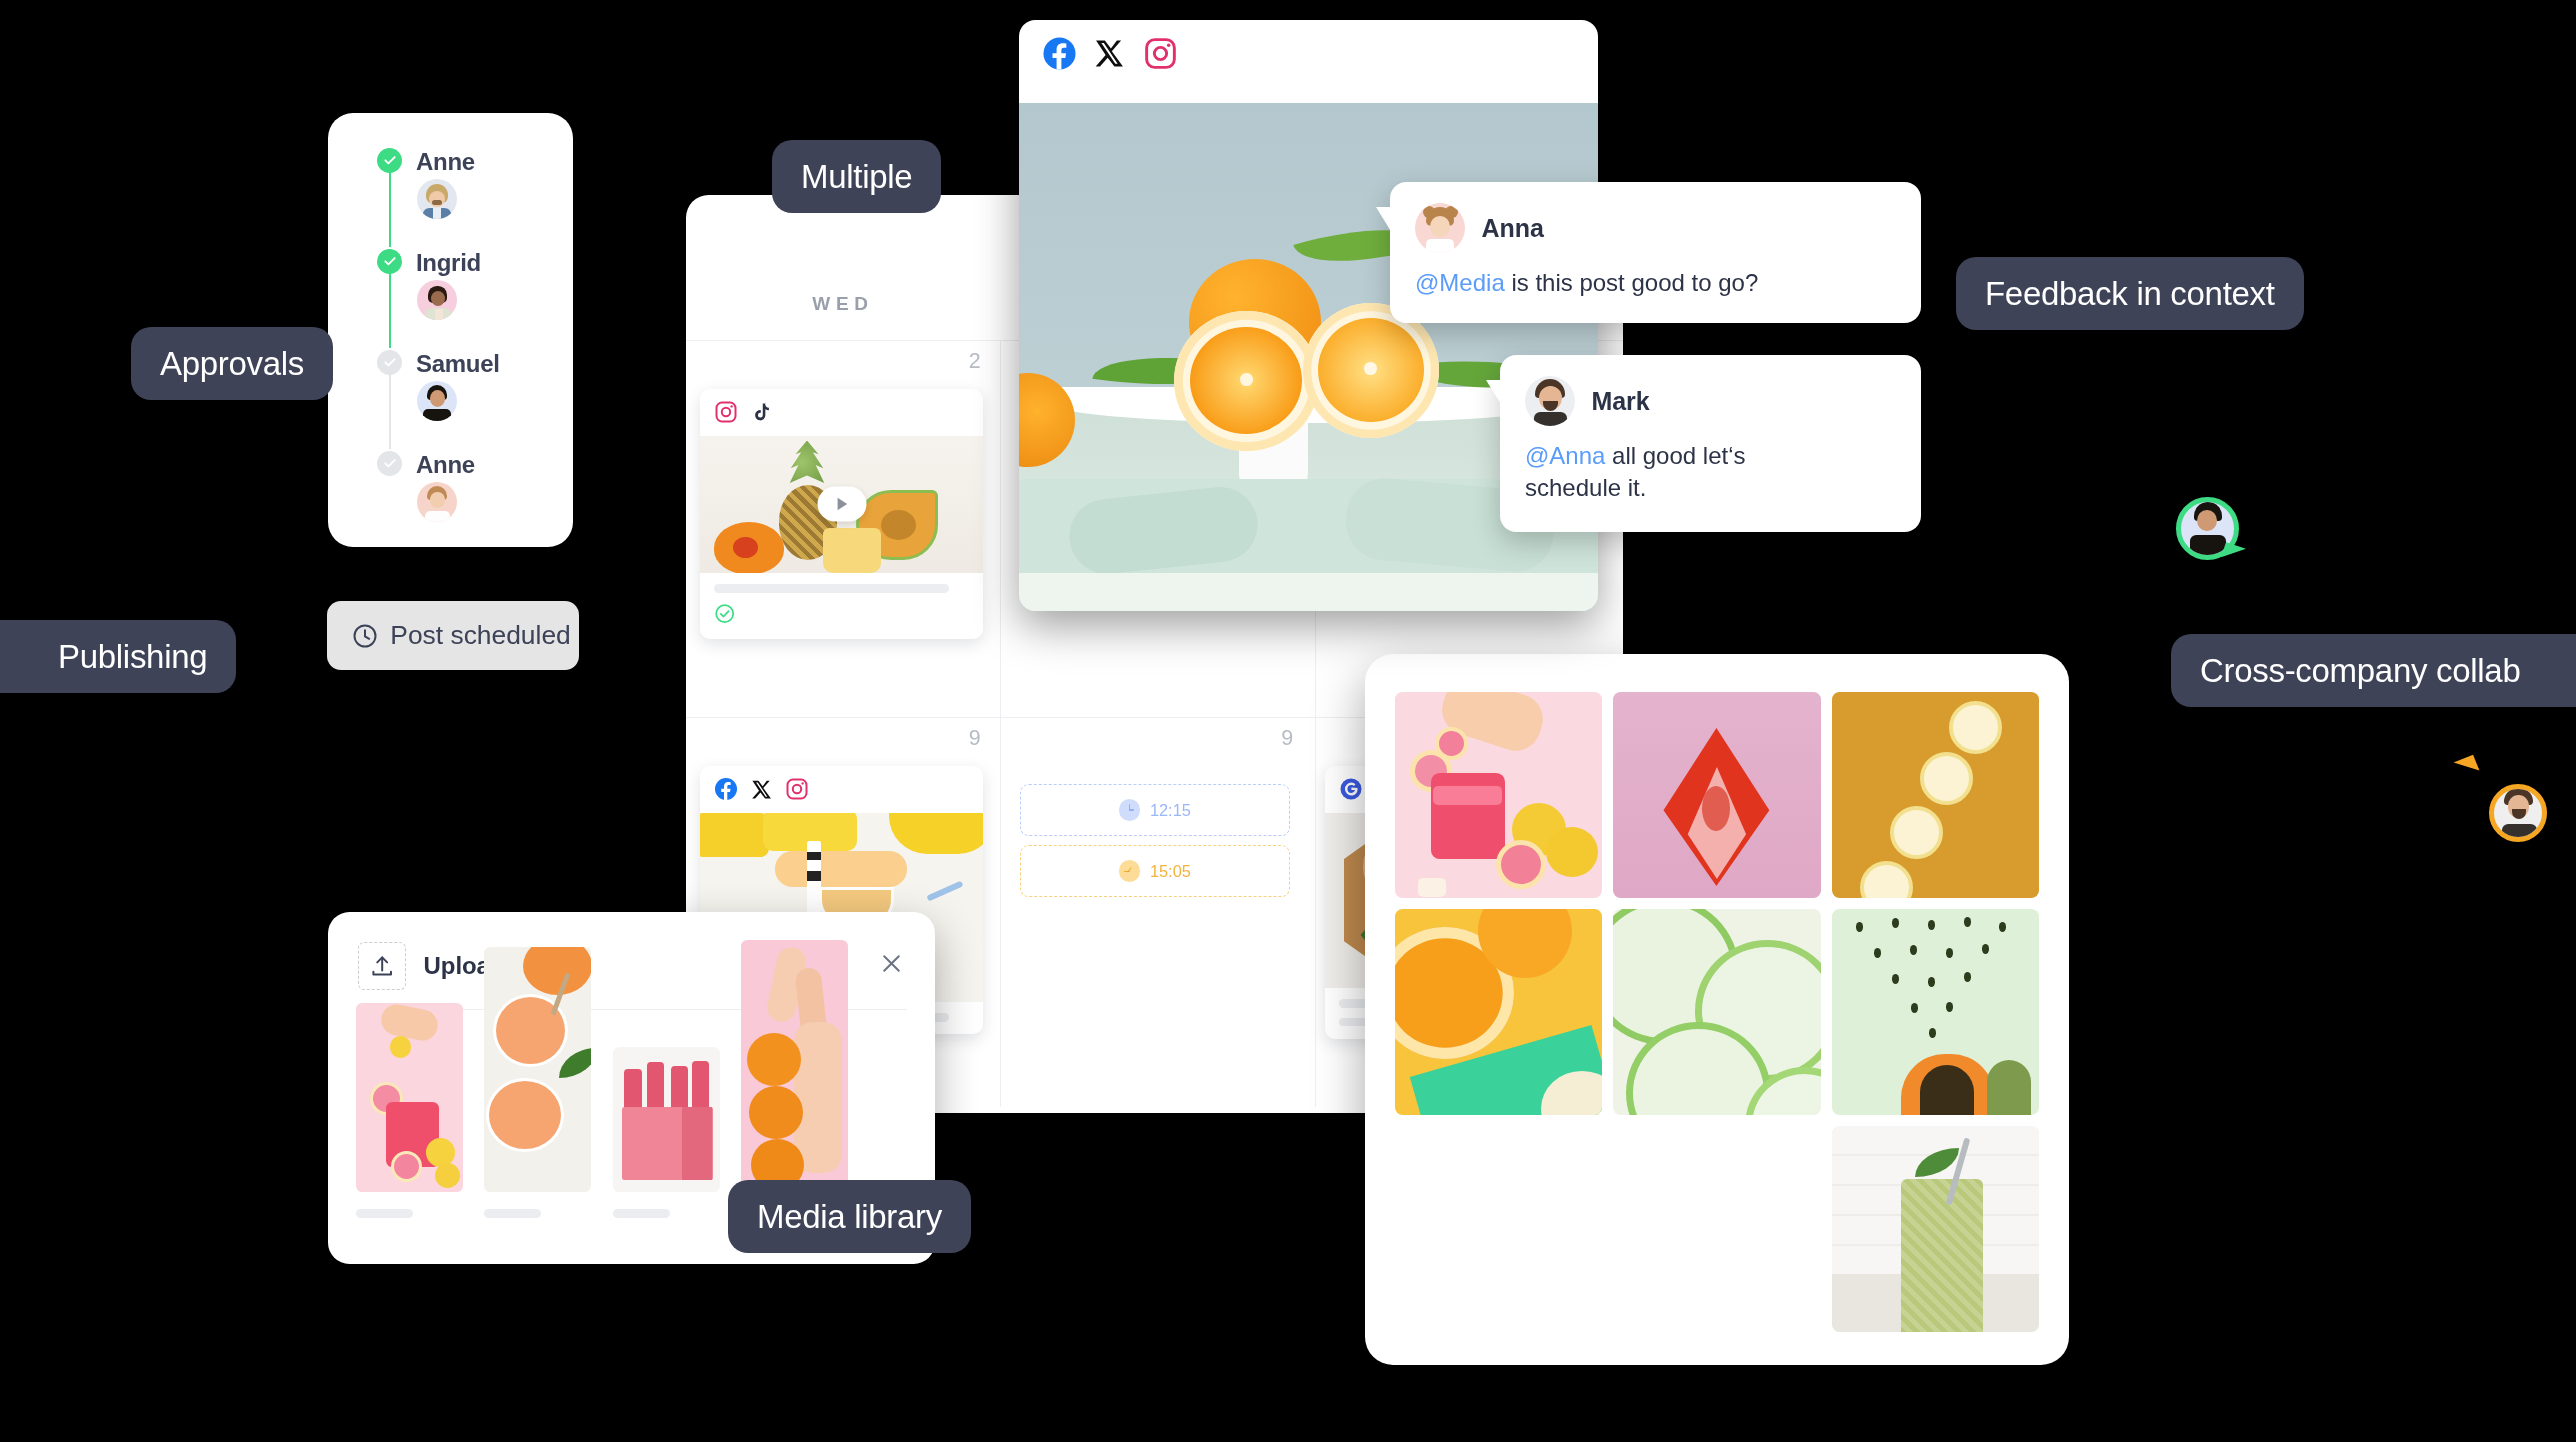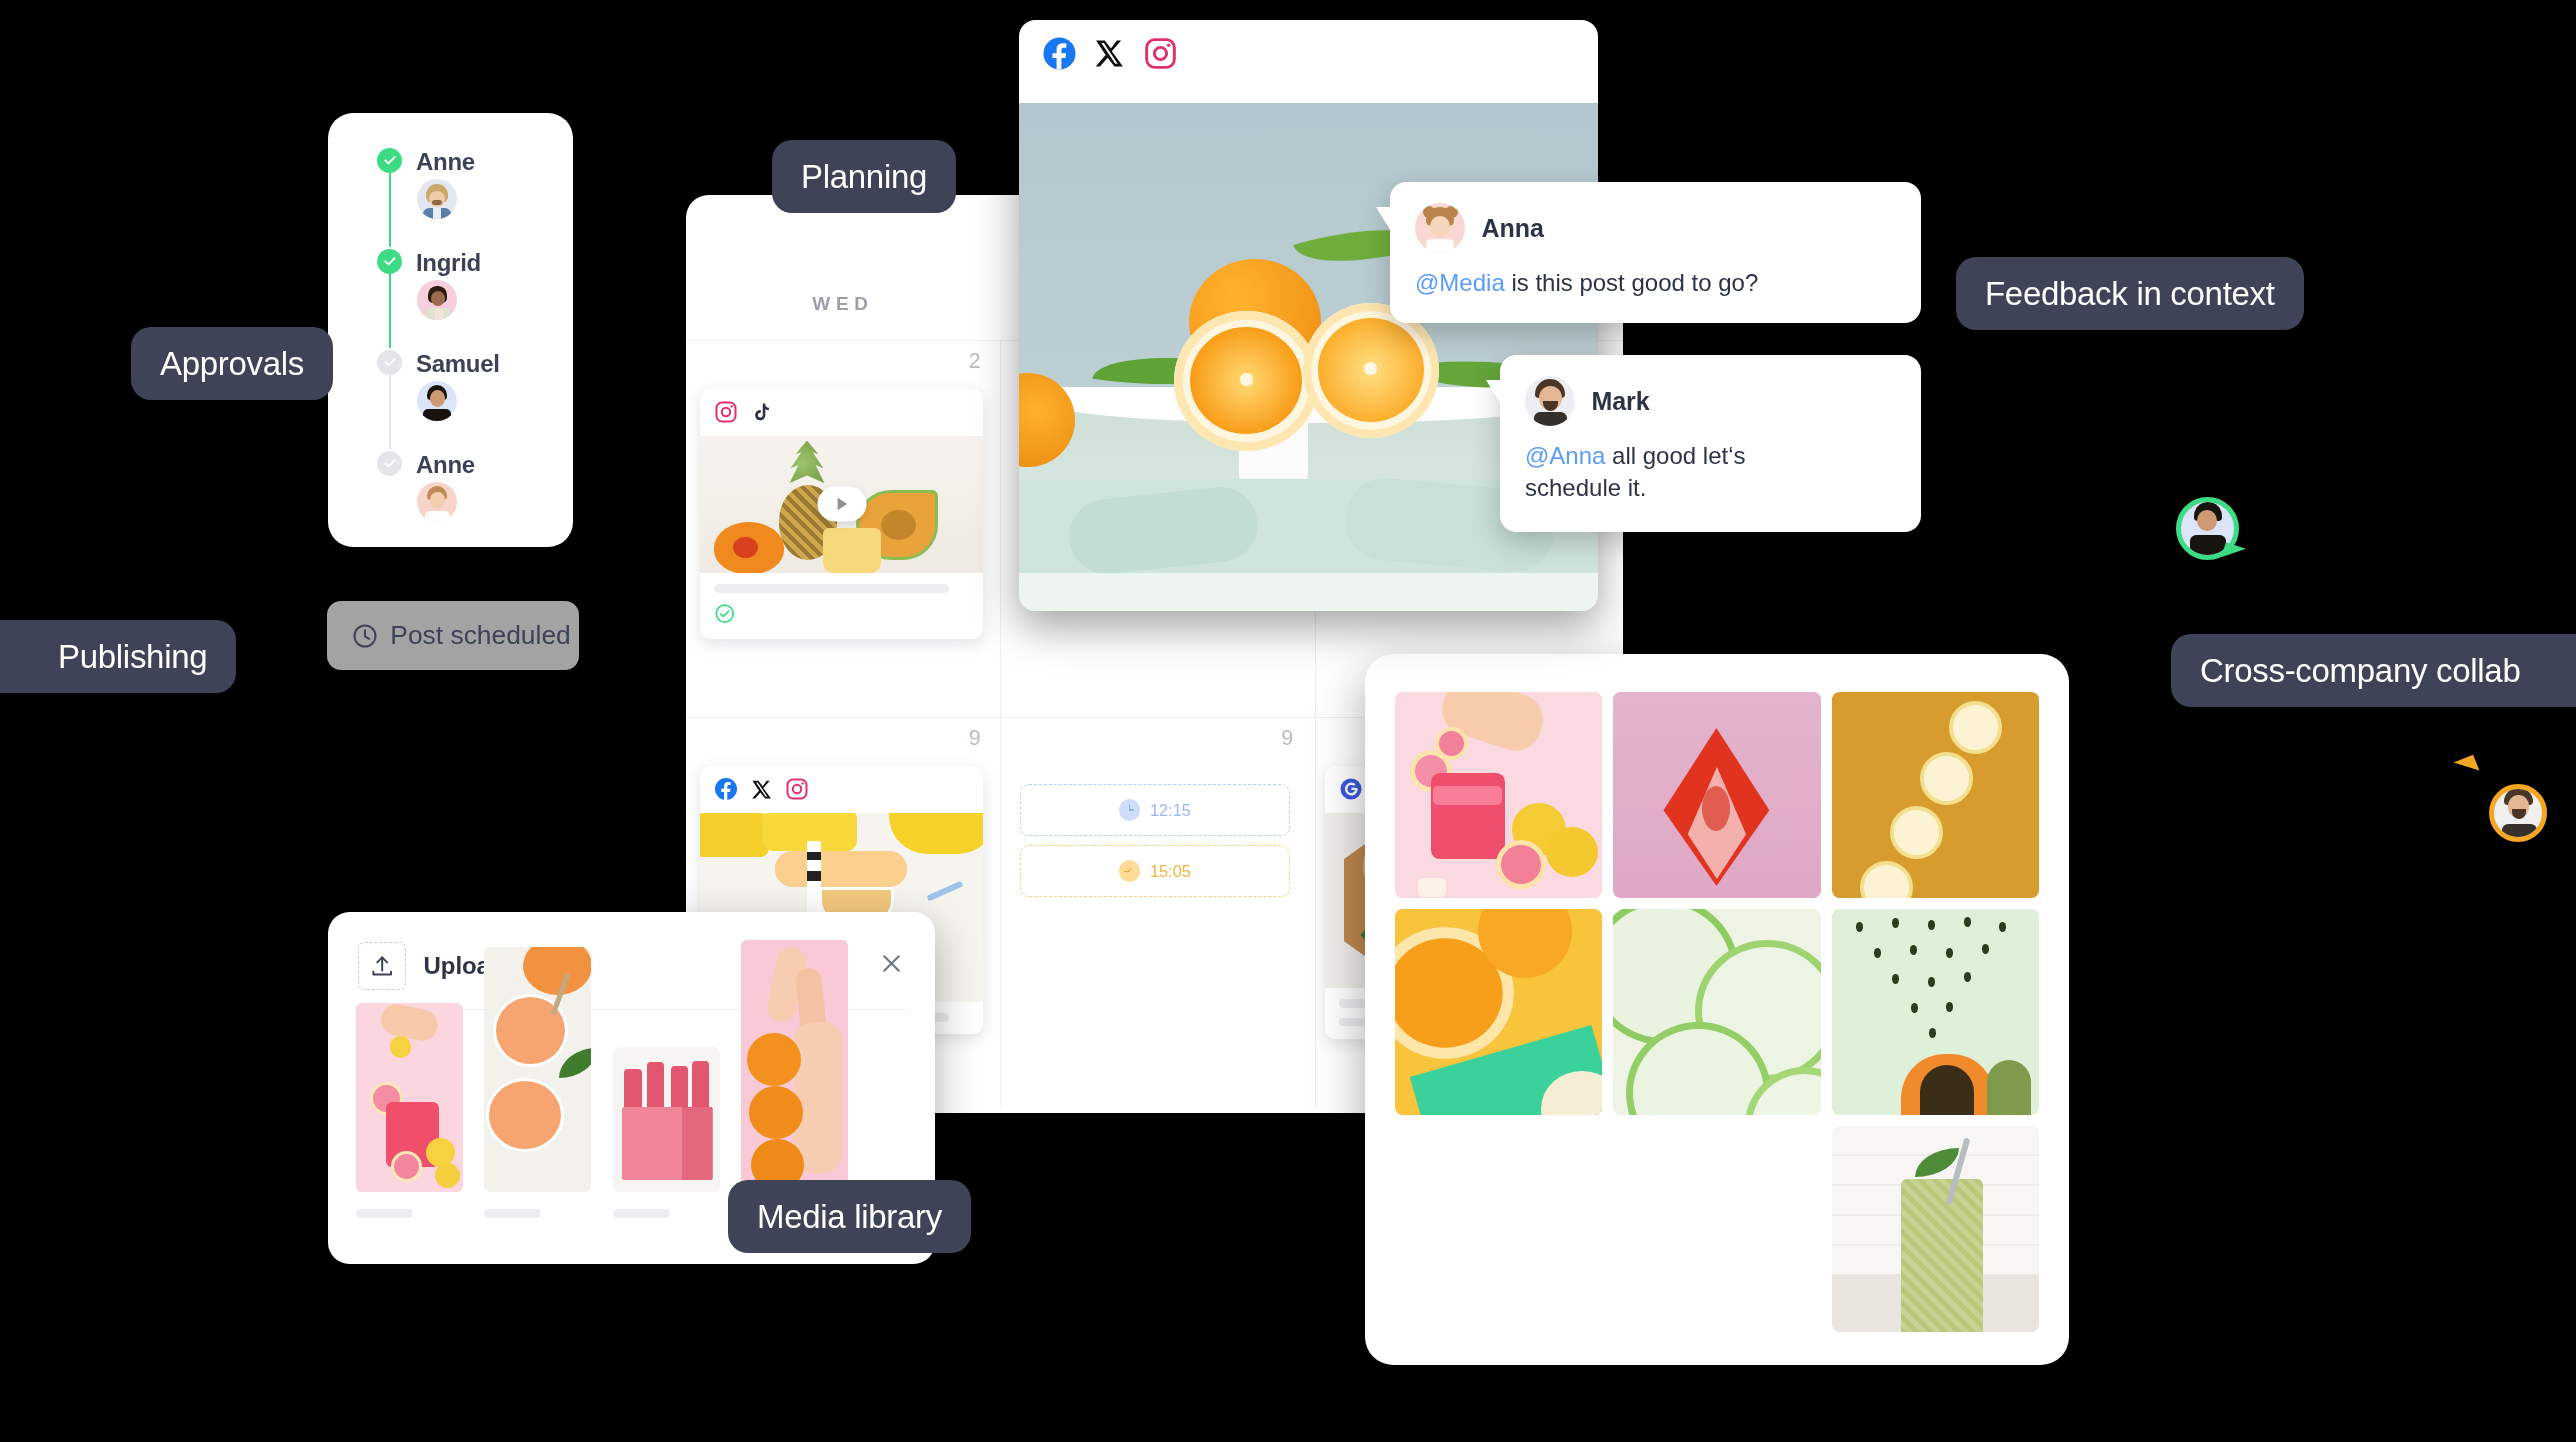--- a/index.html
+++ b/index.html
@@ -59,21 +59,21 @@
   .appr-av {
     position: absolute; left: 40px; top: 35px;
     width: 40px; height: 40px; border-radius: 50%;
     overflow: hidden;
   }
 
   
   .sched-chip {
     position: absolute; left: 327px; top: 601px;
     width: 252px; height: 69px;
-    background: #a3a3a3; border-radius: 14px;
+    background: #e5e5e5; border-radius: 14px;
     display: flex; align-items: center; gap: 11.3px;
     padding-left: 24px;
     box-shadow: 0 8.8px 25px rgba(0,0,0,.30);
     z-index: 40;
   }
   .sched-chip .lbl { font-size: 26.4px; font-weight: 400; color: #3c4257; }
 
   
   .cal-panel {
     position: absolute; left: 686px; top: 195px;
@@ -718,21 +718,21 @@
         <div style="left:7.5px;top:35px;width:35px;height:19px;border-radius:6.3px;background:#35302c"></div>
       </div>
     </div>
     <div class="tri" style="left:-33px;top:-26.4px;width:0;height:0;border-right:21.4px solid #f5a623;border-bottom:17.6px solid transparent;transform:rotate(-22deg)"></div>
   </div>
 
   <div class="pill" style="left:131px; top:327px; height:73px;">Approvals</div>
 
   <div class="pill" style="left:0px; top:620px; height:73px; border-radius:0 20px 20px 0; padding-left:58px;">Publishing</div>
 
-  <div class="pill" style="left:772px; top:140px; height:73px;">Planning</div>
+  <div class="pill" style="left:772px; top:140px; height:73px;">Multiple</div>
 
   <div class="pill" style="left:1956px; top:257px; height:73px;">Feedback in context</div>
 
   <div class="pill" style="left:2171px; top:634px; height:73px; border-radius:20px 0 0 20px; padding-right:58px;">Cross-company collab</div>
 
 
   <div class="pill" style="left:728px; top:1180px; height:73px;">Media library</div>
 
 </div>
 

